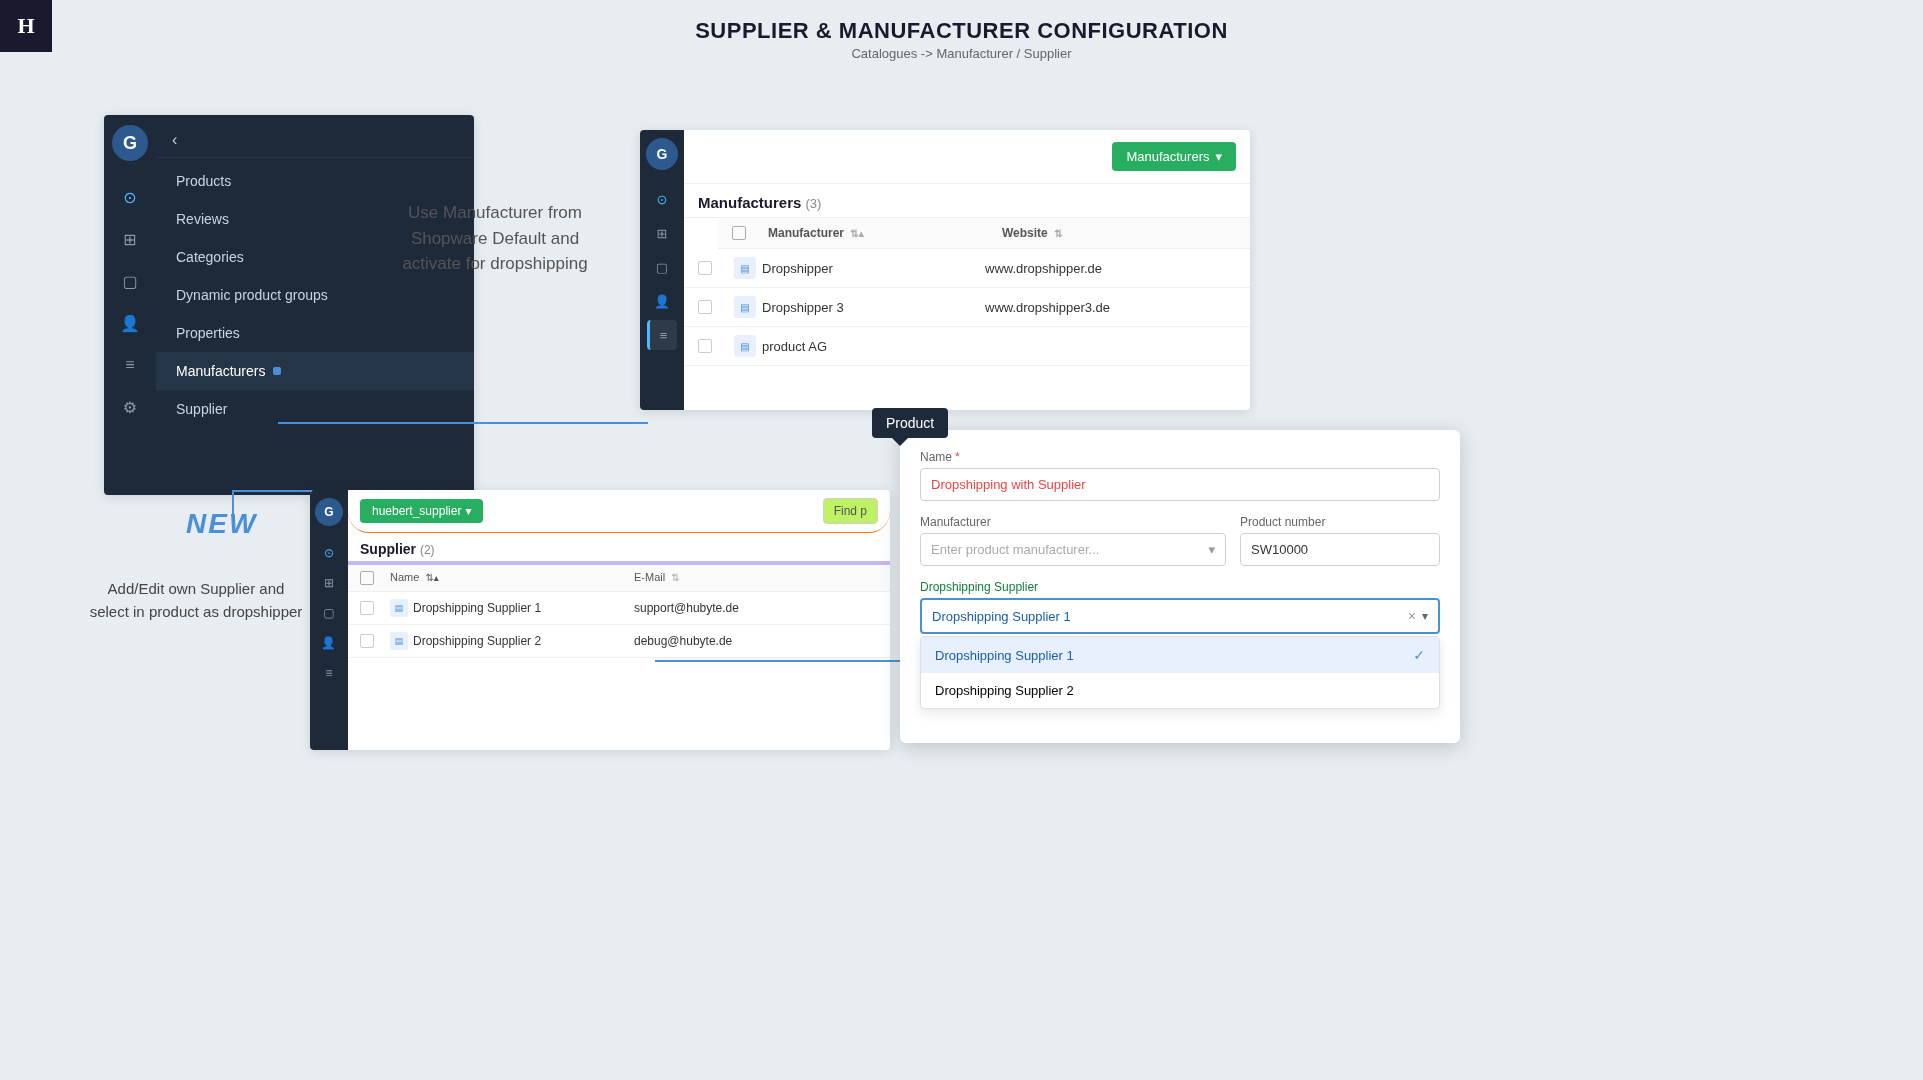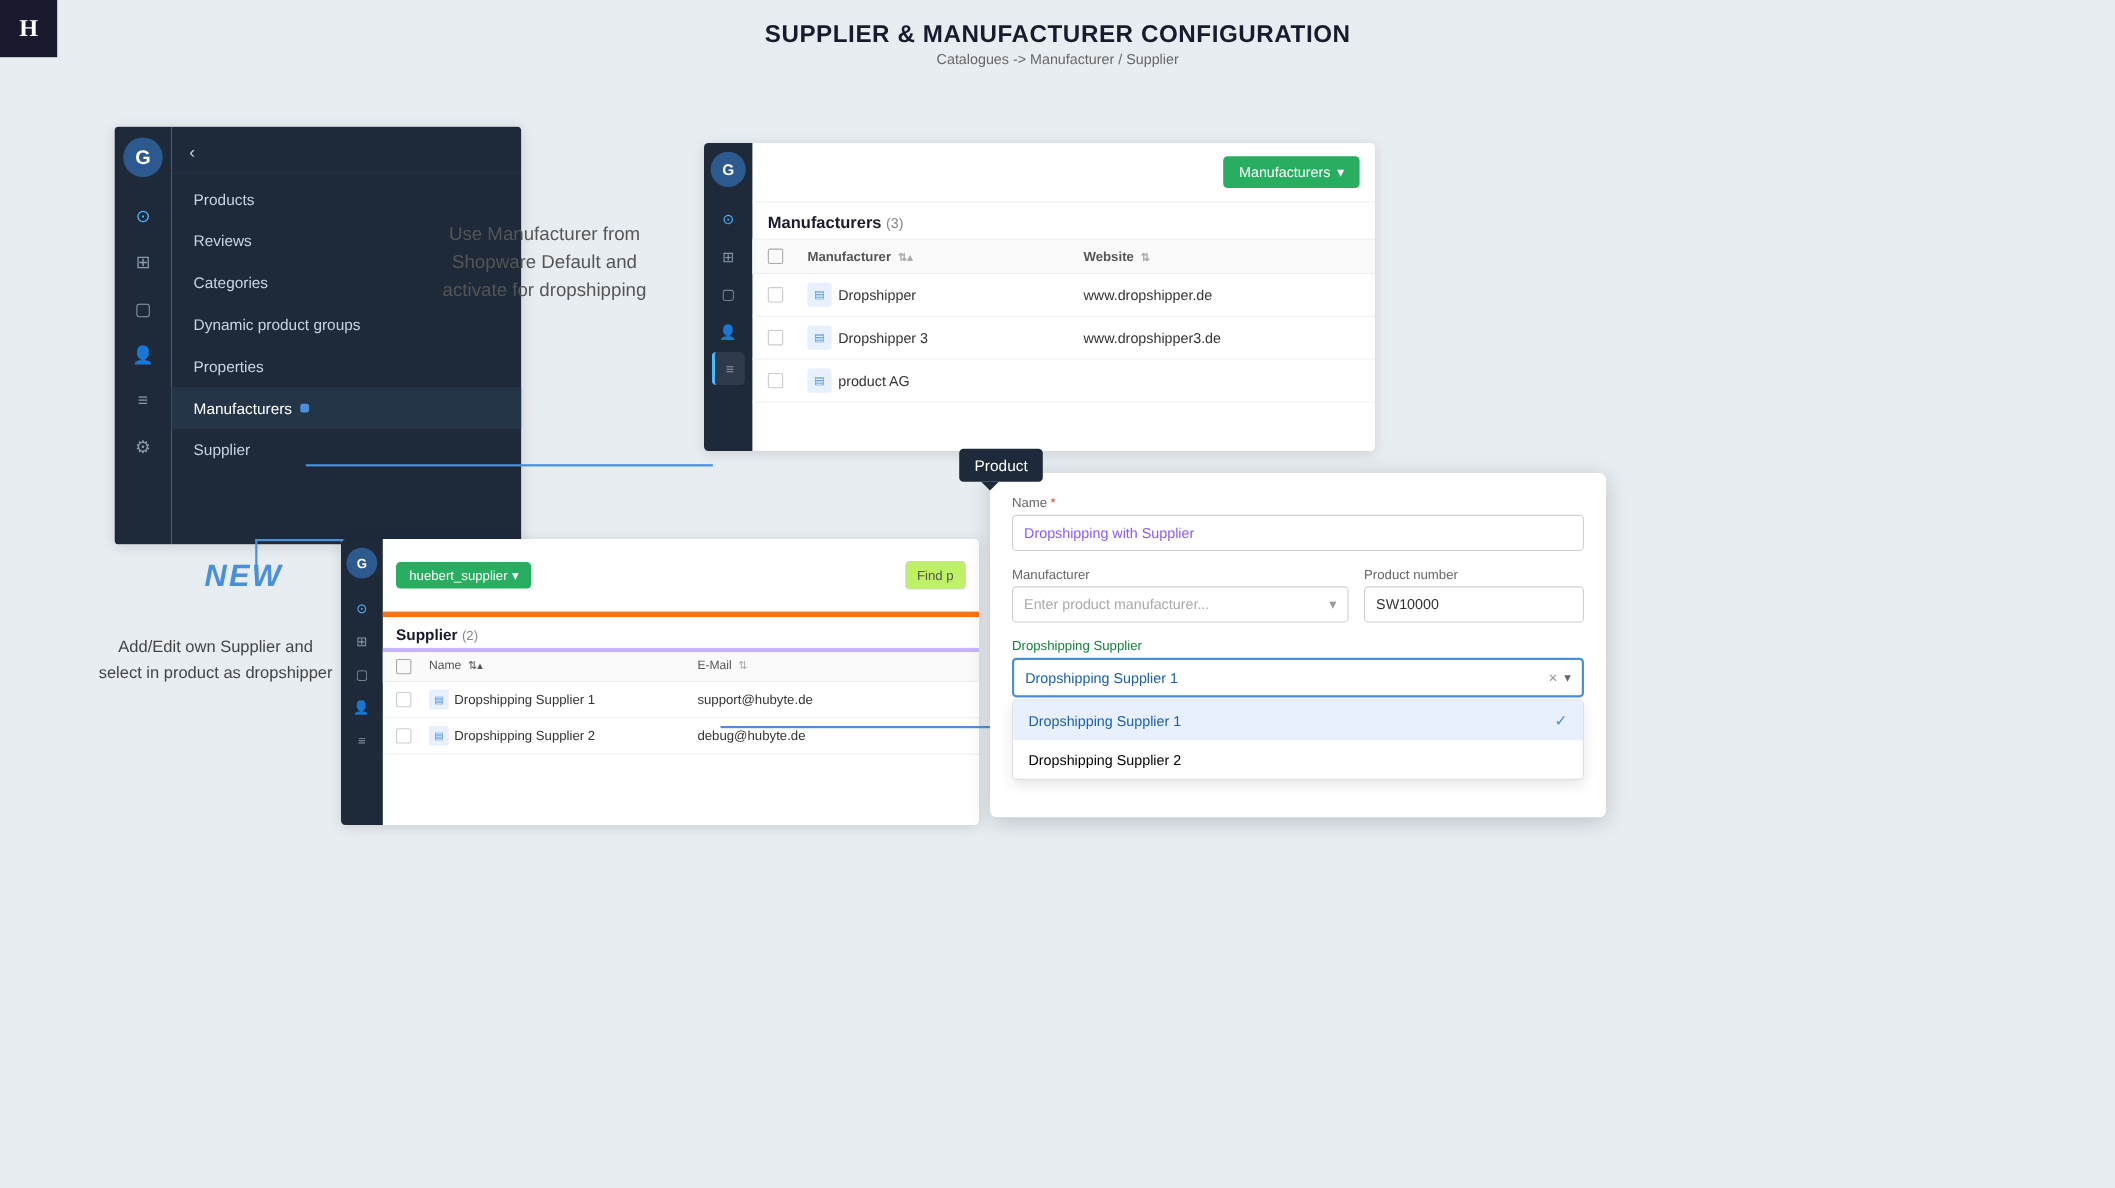--- a/index.html
+++ b/index.html
@@ -231,20 +231,21 @@
     }
     .table-header {
       display: grid;
       grid-template-columns: 36px 1fr 1fr;
       padding: 8px 14px;
       border-bottom: 1px solid #eee;
       font-size: 12px;
       font-weight: 600;
       color: #555;
       background: #fafafa;
+      margin-left: 34px;
     }
     .table-row {
       display: grid;
       grid-template-columns: 36px 1fr 1fr;
       padding: 8px 14px;
       border-bottom: 1px solid #f0f0f0;
       font-size: 13px;
       color: #333;
       align-items: center;
     }
@@ -318,21 +319,21 @@
       align-items: center;
       gap: 3px;
     }
     .form-label .required { color: #e74c3c; }
     .form-input {
       width: 100%;
       border: 1.5px solid #d0d0d0;
       border-radius: 4px;
       padding: 8px 10px;
       font-size: 13px;
-      color: #8b5cf6;
+      color: #ef4444;
     }
     .form-select {
       width: 100%;
       border: 1.5px solid #d0d0d0;
       border-radius: 4px;
       padding: 8px 10px;
       font-size: 13px;
       color: #999;
       background: white;
       display: flex;
@@ -450,22 +451,23 @@
       font-size: 12px;
       border-radius: 3px;
     }
     .p4-icon.active { color: #4db8ff; }
 
     .panel4-content { flex: 1; display: flex; flex-direction: column; }
     .panel4-topbar {
       display: flex;
       justify-content: space-between;
       align-items: center;
-      padding: 20px 12px;
-      border-bottom: 5px solid #f97316;
+      padding: 8px 12px;
+      border-bottom: 1px solid #f97316;
+      border-radius: 21px;
     }
     .supplier-btn {
       background: #27ae60;
       color: white;
       border: none;
       border-radius: 4px;
       padding: 5px 12px;
       font-size: 12px;
       cursor: pointer;
       display: flex;

